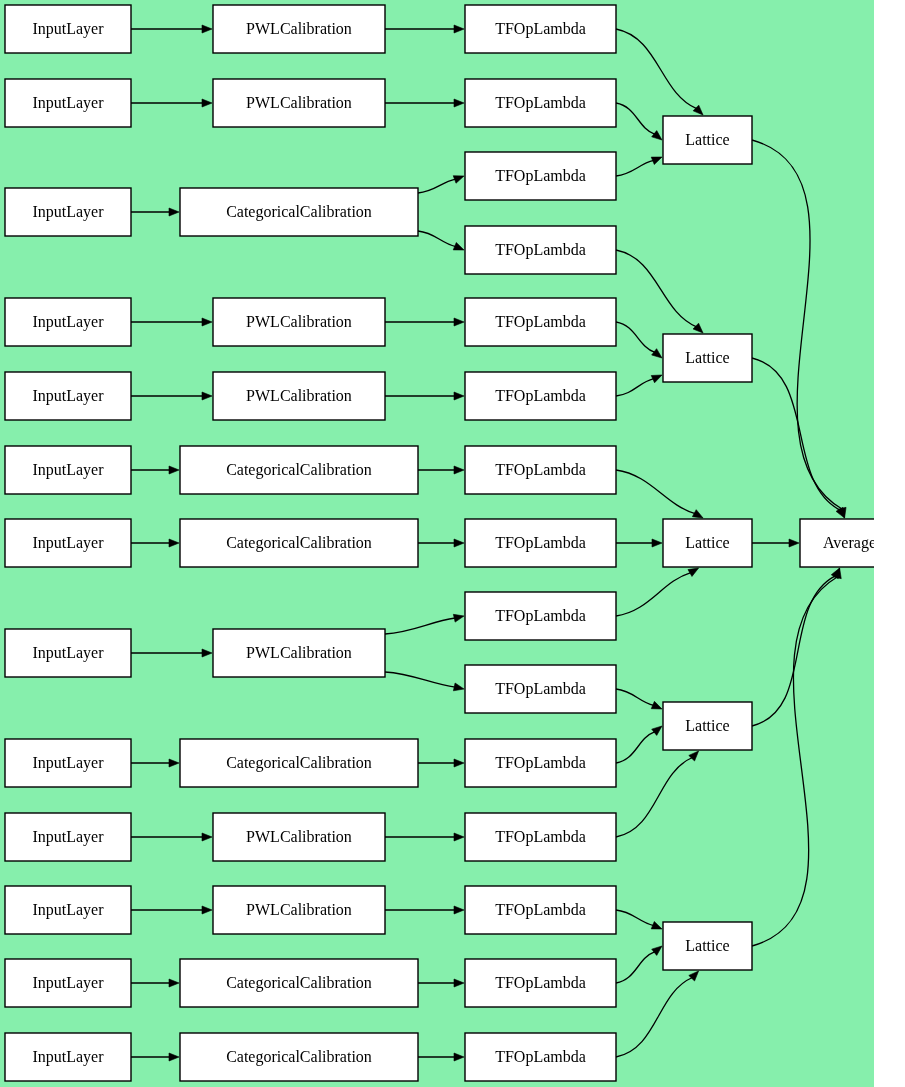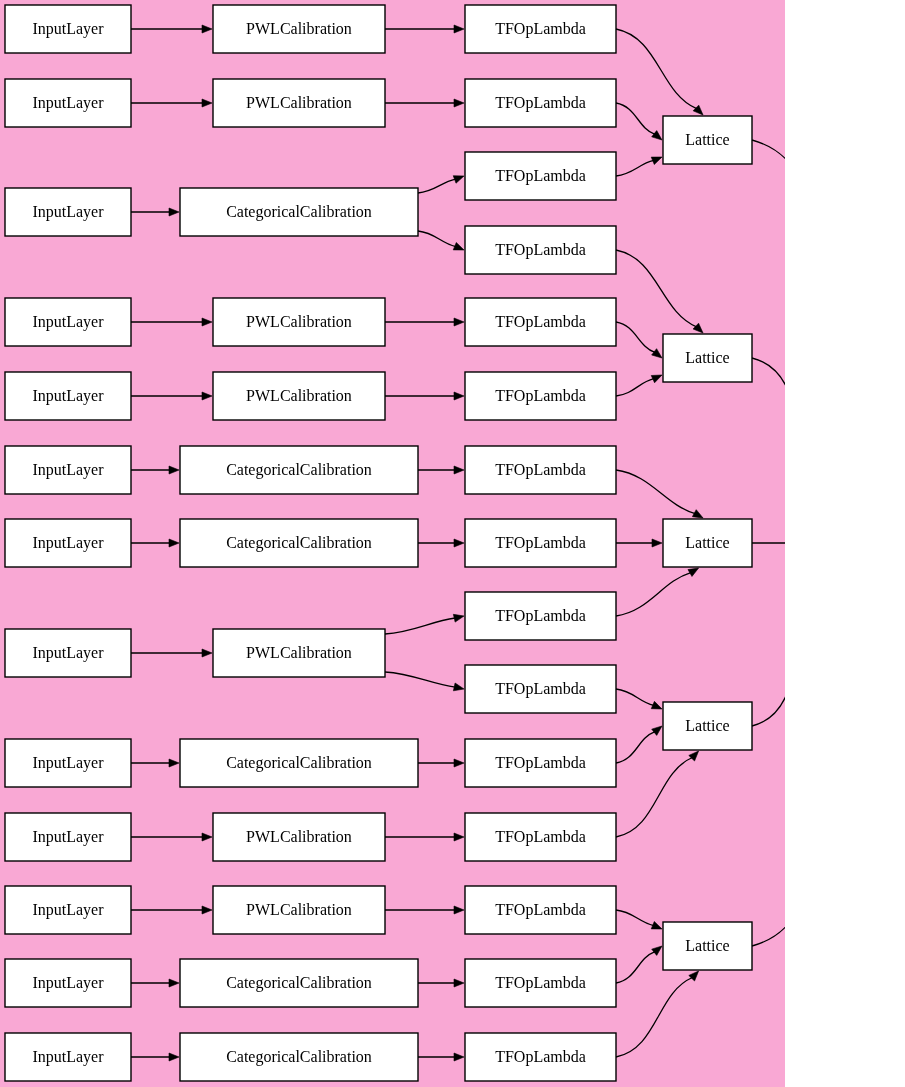--- a/index.html
+++ b/index.html
@@ -6,23 +6,23 @@
   html, body {
     margin: 0;
     padding: 0;
     background: #ffffff;
   }
   body {
     font-family: "Liberation Serif", "DejaVu Serif", serif;
   }
   #diagram-root {
     position: relative;
-    width: 785px;
+    width: 874px;
     height: 1087px;
-    background: #f9a8d4;
+    background: #86efac;
     overflow: hidden;
   }
   svg#graph-canvas {
     display: block;
     width: 905px;
     height: 1087px;
   }
   .node-box {
     fill: #ffffff;
     stroke: #000000;

